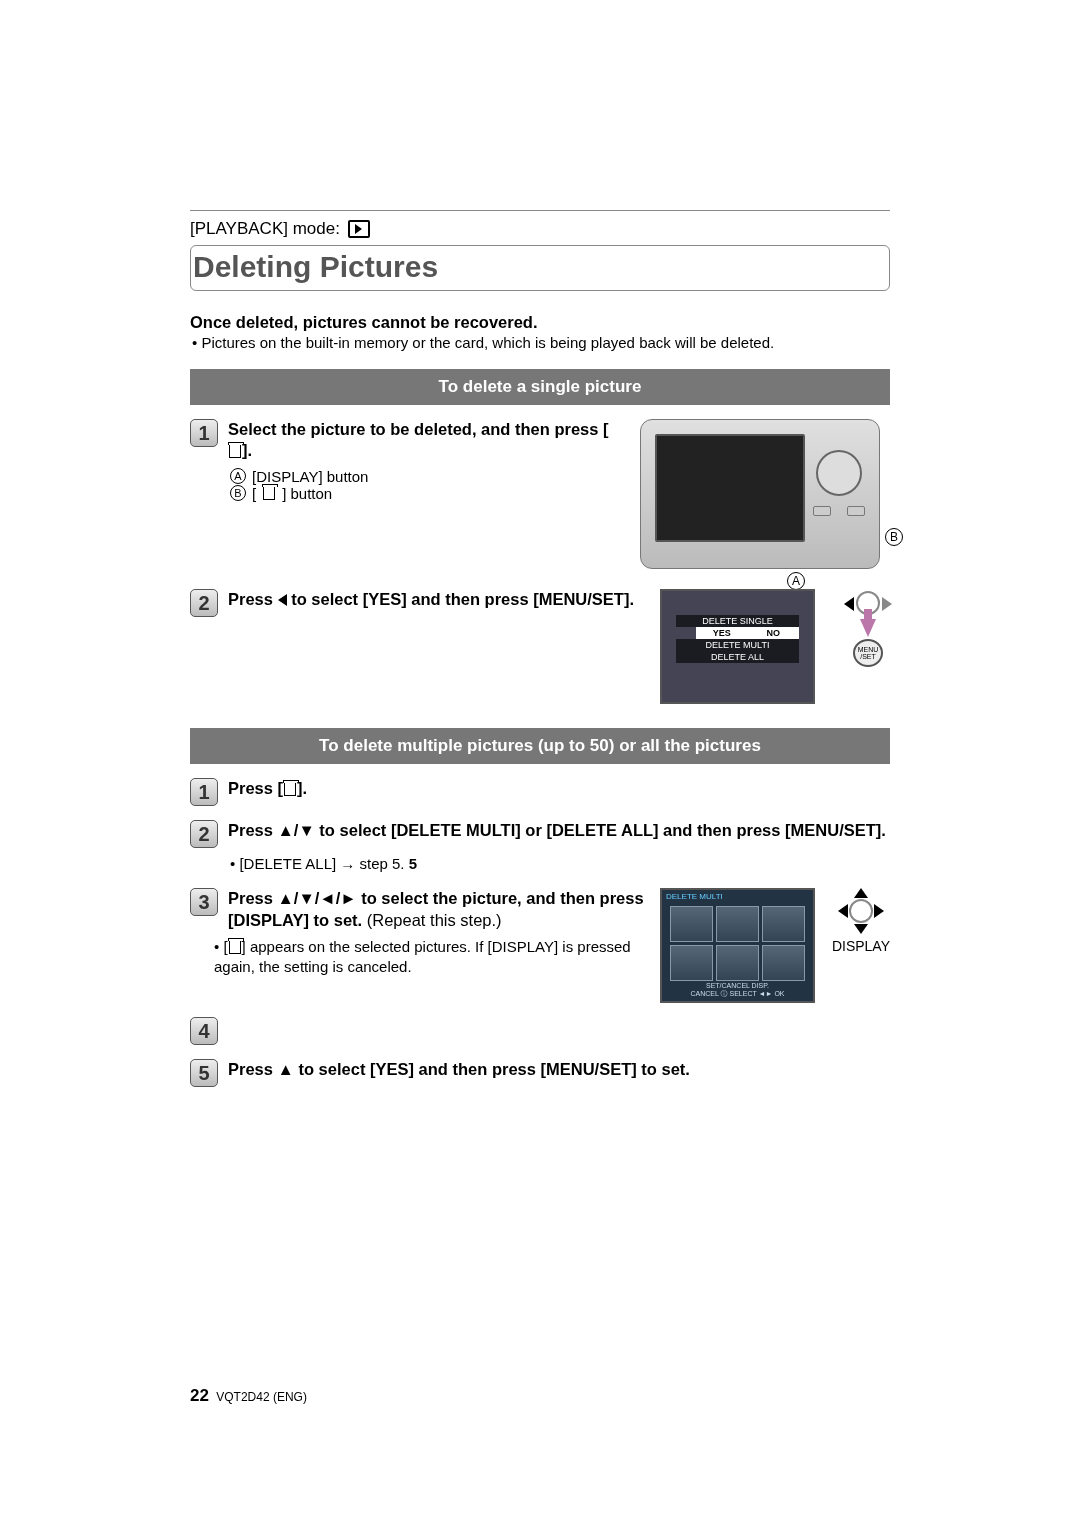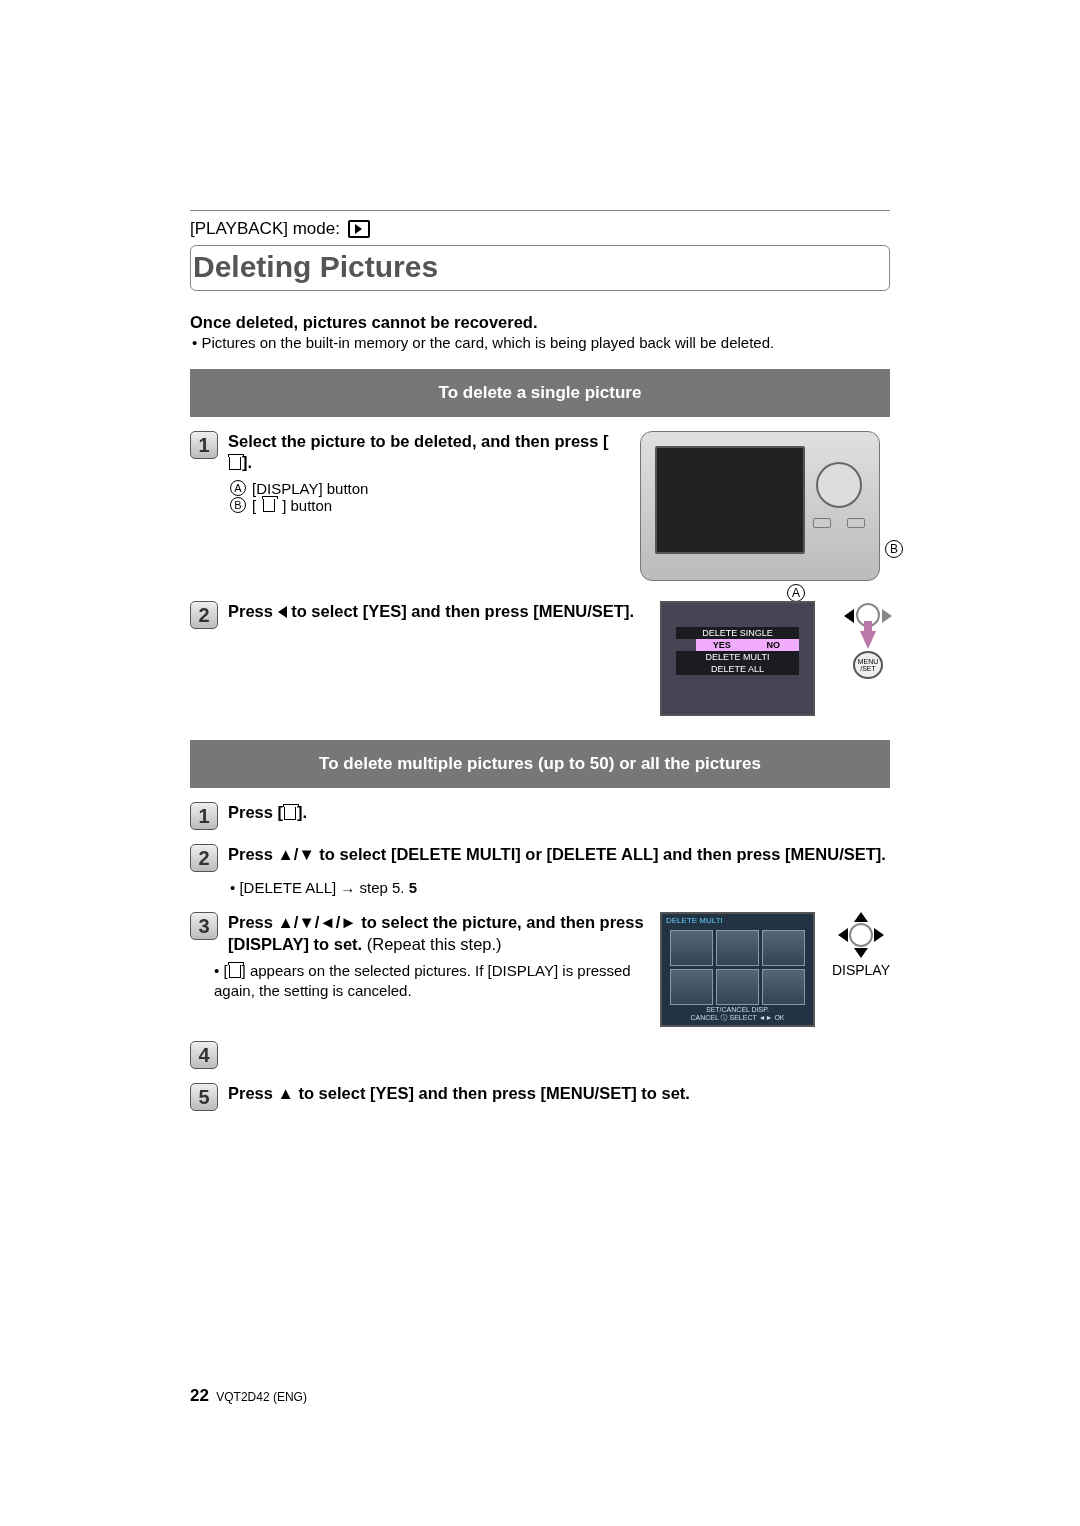--- a/index.html
+++ b/index.html
@@ -6,21 +6,21 @@
   html, body { width: 1080px; height: 1526px; background: #fff; font-family: Arial, Helvetica, sans-serif; color: #000; }
   .page { width: 1080px; height: 1526px; padding: 210px 190px 0 190px; position: relative; }
   .topline { border-top: 1px solid #888; margin-bottom: 6px; }
   .mode-row { font-size: 17px; display: flex; align-items: center; gap: 8px; padding: 2px 0 6px 0; }
   .play-icon { display:inline-flex; width:22px; height:18px; border:2px solid #000; border-radius:2px; align-items:center; justify-content:center; }
   .play-icon::after { content:""; width:0; height:0; border-left:7px solid #000; border-top:5px solid transparent; border-bottom:5px solid transparent; }
   .title-box { border: 1px solid #888; border-radius: 6px; padding: 4px 10px 6px 2px; margin-bottom: 22px; }
   .title { font-size: 30px; font-weight: bold; color: #555; font-family: Arial, sans-serif; }
   .warn { font-size: 16.5px; font-weight: bold; margin-bottom: 2px; }
   .warn-sub { font-size: 15px; margin-left: 2px; margin-bottom: 18px; }
-  .section-bar { background: #777; color: #fff; font-size: 17px; font-weight: bold; text-align: center; padding: 14px 0; margin-bottom: 14px; }
+  .section-bar { background: #777; color: #fff; font-size: 17px; font-weight: bold; text-align: center; padding: 8px 0; margin-bottom: 14px; }
   .step-row { display: flex; align-items: flex-start; gap: 10px; margin-bottom: 6px; }
   .step-num { width: 28px; height: 28px; flex: 0 0 28px; border-radius: 5px; background: linear-gradient(#eee,#bbb); border:1px solid #555; color:#333; font-weight:bold; font-size:20px; display:flex; align-items:center; justify-content:center; font-family: Arial; }
   .step-body { flex: 1; font-size: 16.5px; font-weight: bold; line-height: 1.3; }
   .step-body .normal { font-weight: normal; }
   .sub-list { font-size: 15px; font-weight: normal; margin-left: 40px; margin-top: 4px; }
   .sub-list .row { display:flex; align-items:center; gap:6px; }
   .circ { display:inline-flex; width:16px; height:16px; border:1px solid #000; border-radius:50%; font-size:11px; align-items:center; justify-content:center; font-family: Arial; }
   .trash-icon { display:inline-block; position:relative; width:12px; height:13px; border:1px solid #000; border-top:none; margin:0 1px; vertical-align:-2px; }
   .trash-icon::before { content:""; position:absolute; top:-3px; left:-2px; width:14px; height:2px; border:1px solid #000; border-bottom:none; }
   .column-wrap { display:flex; gap: 16px; margin-bottom: 20px; }
@@ -30,21 +30,21 @@
   .camera-screen { position:absolute; top:14px; left:14px; width:150px; height:108px; background:#222; border:2px solid #555; border-radius:2px; }
   .camera-ctrl { position:absolute; right:14px; top:30px; width:52px; height:90px; }
   .dpad { width:46px; height:46px; border:2px solid #666; border-radius:50%; background:#ddd; margin:0 auto; }
   .btn-row { display:flex; justify-content:space-between; margin-top:10px; }
   .cam-btn { width:18px; height:10px; background:#ccc; border:1px solid #777; border-radius:2px; }
   .label-circ { position:absolute; width:18px; height:18px; border:1px solid #000; border-radius:50%; background:#fff; font-size:12px; display:flex; align-items:center; justify-content:center; }
 
   .screen-small { width: 155px; height: 115px; border:2px solid #555; position:relative; background:#445; overflow:hidden; }
   .screen-menu { position:absolute; top:24px; left:14px; right:14px; }
   .menu-item { font-size:9px; color:#fff; padding:1px 0; text-align:center; }
-  .menu-item.hl { background:#f0abfc; color:#000; font-weight:bold; display:flex;margin-left:20px; }
+  .menu-item.hl { background:#ffffff; color:#000; font-weight:bold; display:flex;margin-left:20px; }
   .menu-item.hl span{ flex:1; }
   .menu-item.dark { background: rgba(0,0,0,.6); }
   .nav-graphic { display:flex; flex-direction:column; align-items:center; font-size:12px; gap:2px; }
   .nav-dpad { width:44px; height:28px; position:relative; }
   .nav-dpad .tri { position:absolute; width:0; height:0; }
   .tri.left { left:-2px; top:8px; border-right:10px solid #000; border-top:7px solid transparent; border-bottom:7px solid transparent; }
   .nav-dpad .ring { position:absolute; left:10px; top:2px; width:24px; height:24px; border:2px solid #888; border-radius:50%; }
   .nav-dpad .tri.right { right:-2px; top:8px; border-left:10px solid #888; border-top:7px solid transparent; border-bottom:7px solid transparent; }
   .arrow-down { width:0;height:0;border-top:18px solid #b7a; border-left:8px solid transparent; border-right:8px solid transparent; position:relative; }
   .arrow-down::before { content:""; position:absolute; top:-28px; left:-4px; width:8px; height:12px; background:#b7a; }

